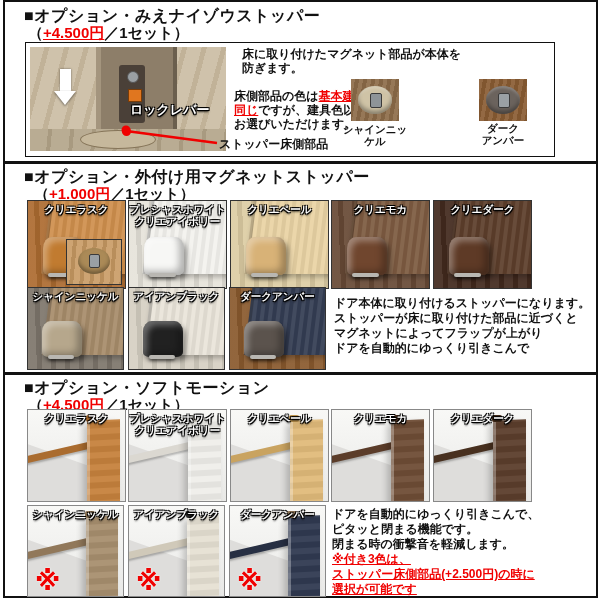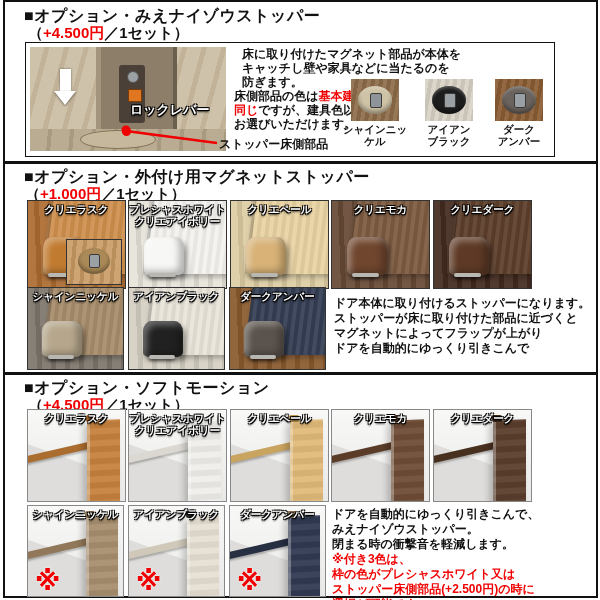--- a/index.html
+++ b/index.html
@@ -2,21 +2,21 @@
 <html><head>
 <meta charset="utf-8">
 <style>
   html,body{margin:0;padding:0;background:#fff;}
   .canvas{position:relative;width:600px;height:600px;background:#fff;overflow:hidden;
     font-family:"Liberation Sans","DejaVu Sans",sans-serif;font-weight:700;color:#111;}
   .frame{position:absolute;left:3px;top:0;width:591px;height:594px;border:2px solid #111;}
   .divider{position:absolute;left:3px;width:595px;height:3px;background:#111;}
   .sec-title{position:absolute;font-size:16px;white-space:nowrap;letter-spacing:.5px;}
   .sec-price{position:absolute;font-size:15px;white-space:nowrap;}
-  .red{color:#f00000;}
+  .red{color:#f00000;text-decoration:underline;}
   
   .s1-box{position:absolute;left:25px;top:42px;width:528px;height:113px;border:1px solid #111;}
   .s1-photo{position:absolute;left:4px;top:4px;width:196px;height:104px;overflow:hidden;
     background:repeating-linear-gradient(105deg,#cfc2ab 0 14px,#c1b298 14px 19px);}
   .s1-floor{position:absolute;left:0;bottom:0;width:100%;height:22px;
     background:repeating-linear-gradient(95deg,#b9ac93 0 18px,#a89a80 18px 22px);}
   .s1-door{position:absolute;left:66px;top:0;width:72px;height:94px;background:#8d7e69;
     border-left:5px solid #a4957e;border-right:4px solid #6b5f4e;}
   .s1-slot{position:absolute;left:18px;top:18px;width:26px;height:58px;background:#4a4038;border-radius:3px;}
   .s1-screw{position:absolute;left:26px;top:24px;width:10px;height:10px;border-radius:50%;background:#9aa0a4;border:1px solid #555;}
@@ -107,66 +107,54 @@
       <div class="s1-dot"></div>
     </div>
     <svg class="s1-leader" viewBox="0 0 528 113">
       <line x1="100" y1="88" x2="191" y2="100" stroke="#f00000" stroke-width="2.5"></line>
       <circle cx="100" cy="87" r="4.5" fill="#f00000"></circle>
     </svg>
     <div class="s1-part-label">ストッパー床側部品</div>
 
     <div class="s1-text1">
       <div>床に取り付けたマグネット部品が本体を</div>
-      <div>キャッチし壁や家具などに当たるのを</div>
       <div>防ぎます。</div>
     </div>
     <div class="s1-text2">
       <div><span>床側部品の色は</span><span class="red">基本建具色と</span></div>
       <div><span class="red">同じ</span><span>ですが、建具色以外も</span></div>
       <div>お選びいただけます。</div>
     </div>
 
     <div class="s1-fig" style="left:314px;">
       <div class="s1-img" style="--bg: #8d6c49; --oval: #cfc3a6; --flap: #8e9498;">
           <div class="s1-ovalpart">
             <div class="s1-flap"></div>
           </div>
         </div>
       <div class="s1-figlabel">
           <div>シャインニッケル</div>
           <div></div>
         </div>
     </div>
-    <div class="s1-fig" style="left:388px;">
-      <div class="s1-img" style="--bg: #d9d3c6; --oval: #1d1d1d; --flap: #9aa0a4;">
-          <div class="s1-ovalpart">
-            <div class="s1-flap"></div>
-          </div>
-        </div>
-      <div class="s1-figlabel">
-          <div>アイアン</div>
-          <div>ブラック</div>
-        </div>
-    </div>
-    <div class="s1-fig" style="left:458px;">
+    <div class="s1-fig" style="left:442px;font-family:Liberation Serif, serif;">
       <div class="s1-img" style="--bg: #8a5c33; --oval: #6b635d; --flap: #9aa0a4;">
           <div class="s1-ovalpart">
             <div class="s1-flap"></div>
           </div>
         </div>
       <div class="s1-figlabel">
           <div>ダーク</div>
           <div>アンバー</div>
         </div>
     </div>
   </div>
 
   <div class="sec-title" style="left:24px;top:167px;">■オプション・外付け用マグネットストッパー</div>
-  <div class="sec-price" style="left:25px;top:185px;text-align:right;"><span>（</span><span class="red">+1.000円</span><span>／1セット）</span></div>
+  <div class="sec-price" style="left:34px;top:185px;text-align:right;"><span>（</span><span class="red">+1.000円</span><span>／1セット）</span></div>
 
   <div class="sw s2" style="left: 27px; top: 200px; width: 97px; height: 87px; --door: #cf8f4d; --floor: #ad6c31; --stopper: #c17b30;">
     <div class="s2-door"></div>
     <div class="s2-stopper"></div>
     <div class="s2-inset">
         <div class="s2-inset-oval">
           <div class="s2-inset-flap"></div>
         </div>
       </div>
     <div class="sw-label">
@@ -322,20 +310,19 @@
     <div class="s3-knob"></div>
     <div class="s3-note">※</div>
     <div class="sw-label">
         <div>ダークアンバー</div>
         <div></div>
       </div>
   </div>
 
   <div class="desc" style="left:332px;top:507px;">
     <div>ドアを自動的にゆっくり引きこんで、</div>
-    <div>みえナイゾウストッパー。</div>
+    <div>ピタッと閉まる機能です。</div>
     <div>閉まる時の衝撃音を軽減します。</div>
     <div class="red">※付き3色は、</div>
-    <div class="red">枠の色がプレシャスホワイト又は</div>
     <div class="red">ストッパー床側部品(+2.500円)の時に</div>
     <div class="red">選択が可能です</div>
   </div>
 </div>
 
 </body></html>

